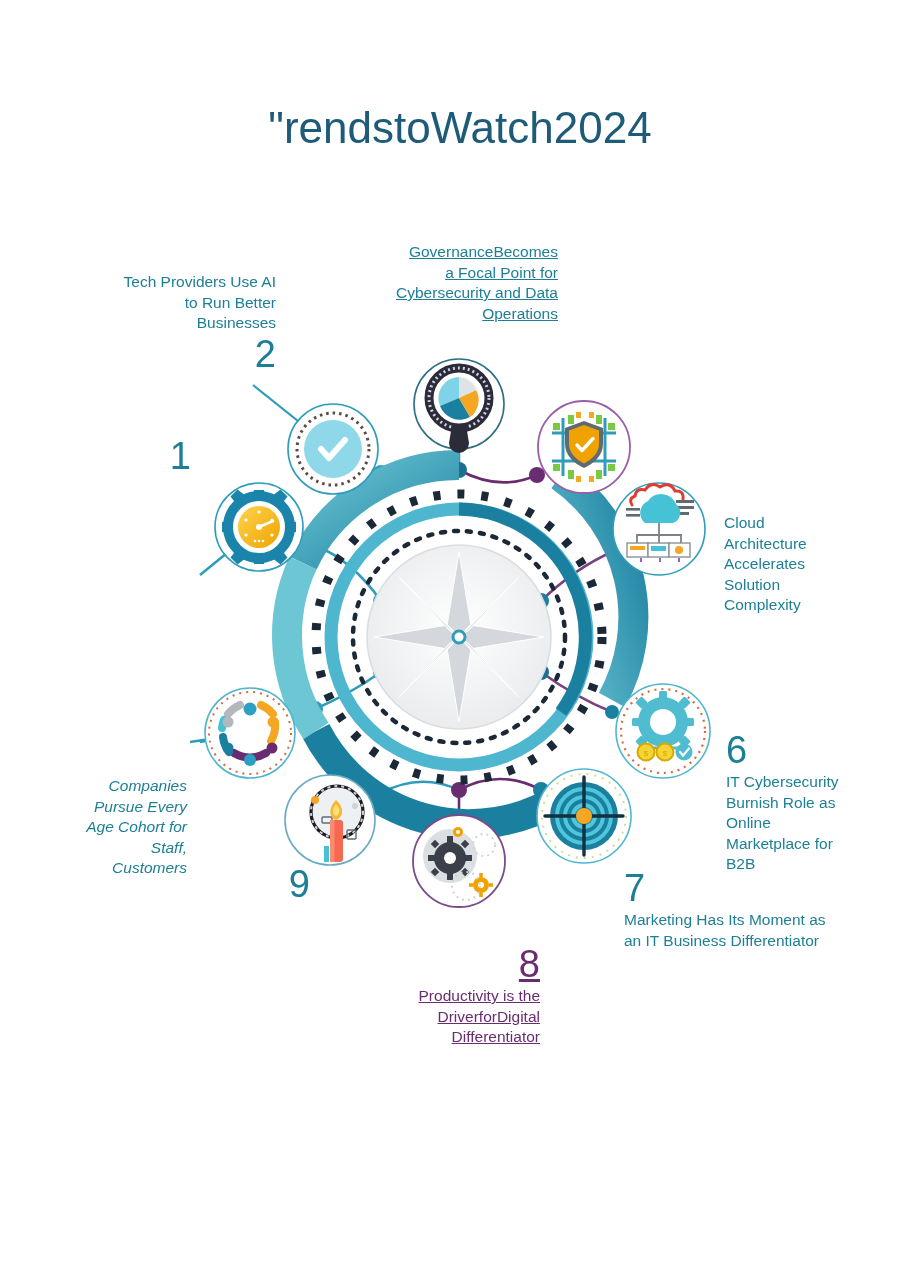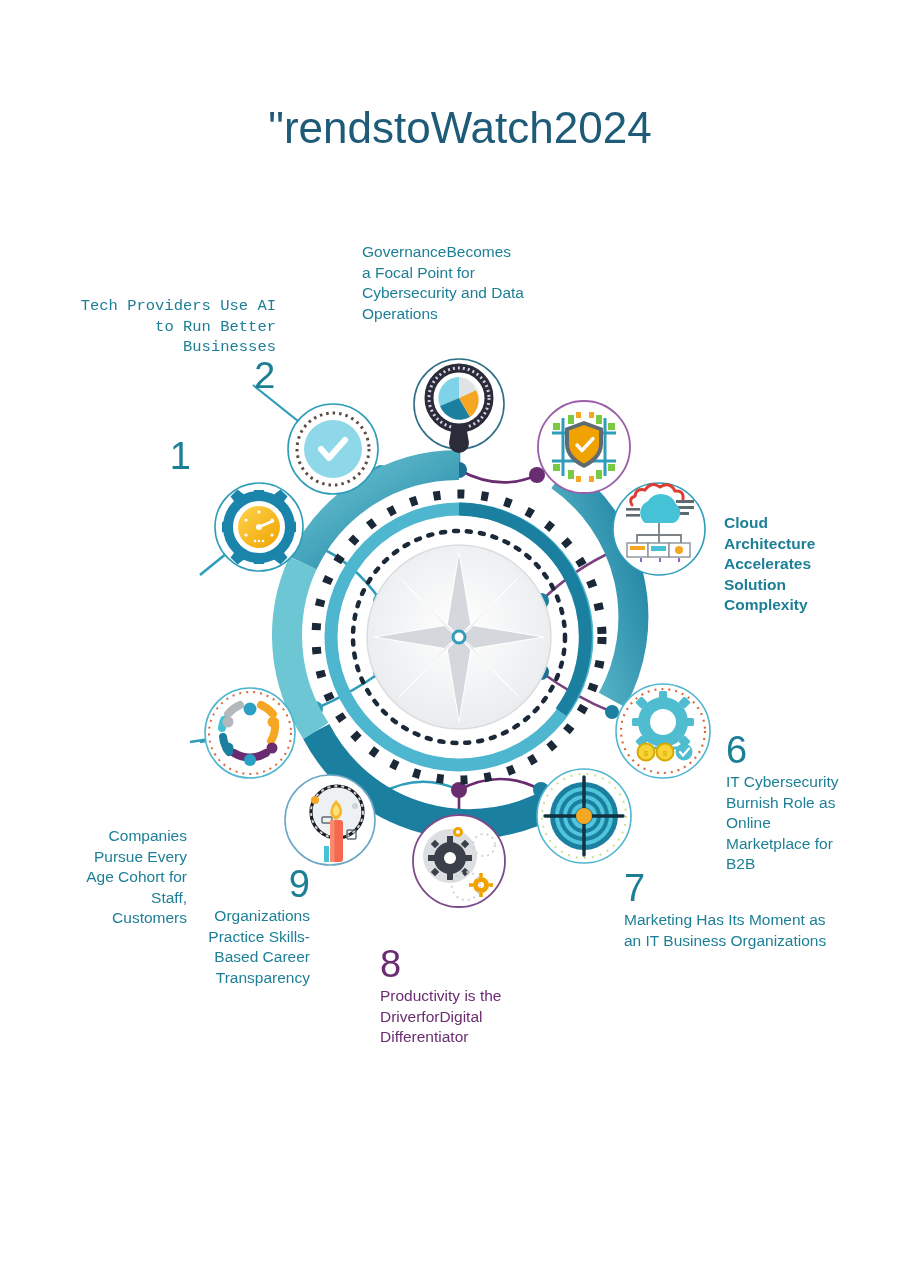--- a/index.html
+++ b/index.html
@@ -16,36 +16,36 @@
     font-weight:400;white-space:pre;
   }
 
   .svg-layer{position:absolute;left:0;top:0;width:920px;height:1266px;}
 
   .label{position:absolute;font-size:15.5px;line-height:20.5px;color:#1d7f96;}
   .label .num{display:block;font-size:38px;line-height:44px;color:#1d7f96;font-weight:400;}
   .label.purple{color:#6a2c70;}
   .label.purple .num{color:#6a2c70;}
   .ta-r{text-align:right;}
-  .ta-c{text-align:left;}
+  .ta-c{text-align:right;text-decoration:underline;}
   .ta-l{text-align:left;}
 
   
-  #lbl-2{left:60px;top:296px;width:216px;font-family:Liberation Mono, monospace;}
+  #lbl-2{left:60px;top:272px;width:216px;}
   #lbl-2 .num{position:absolute;right:0px;top:60px;}
   #lbl-3{left:362px;top:242px;width:196px;}
   #lbl-4{left:640px;top:262px;width:175px;}
   #lbl-1{left:36px;top:472px;width:155px;}
   #lbl-1 .num{position:absolute;right:0px;top:-38px;}
-  #lbl-5{left:724px;top:513px;width:140px;font-weight:bold;}
+  #lbl-5{left:724px;top:513px;width:140px;}
   #lbl-6{left:726px;top:728px;width:140px;}
   #lbl-7{left:624px;top:866px;width:240px;}
   #lbl-8{left:380px;top:942px;width:160px;}
   #lbl-9{left:170px;top:862px;width:140px;}
-  #lbl-10{left:45px;top:826px;width:142px;}
+  #lbl-10{left:45px;top:776px;width:142px;font-style:italic;}
 </style>
 </head>
 <body>
 
 <div id="canvas">
 
   <div class="title">"rendstoWatch2024</div>
 
   <svg class="svg-layer" viewBox="0 0 920 1266" xmlns="http://www.w3.org/2000/svg">
     <defs>
@@ -398,36 +398,32 @@
     <span class="txt" style="white-space:pre-line">IT Cybersecurity
 Burnish Role as
 Online
 Marketplace for
 B2B</span>
   </div>
 
   <div class="label ta-l" id="lbl-7">
     <span class="num">7</span>
     <span class="txt" style="white-space:pre-line">Marketing Has Its Moment as
-an IT Business Organizations</span>
+an IT Business Differentiator</span>
   </div>
 
   <div class="label ta-c purple" id="lbl-8">
     <span class="num">8</span>
     <span class="txt" style="white-space:pre-line">Productivity is the
 DriverforDigital
 Differentiator</span>
   </div>
 
   <div class="label ta-r" id="lbl-9">
     <span class="num">9</span>
-    <span class="txt" style="white-space:pre-line">Organizations
-Practice Skills-
-Based Career
-Transparency</span>
   </div>
 
   <div class="label ta-r" id="lbl-10">
     <span class="txt" style="white-space:pre-line">Companies
 Pursue Every
 Age Cohort for
 Staff,
 Customers</span>
   </div>
 

